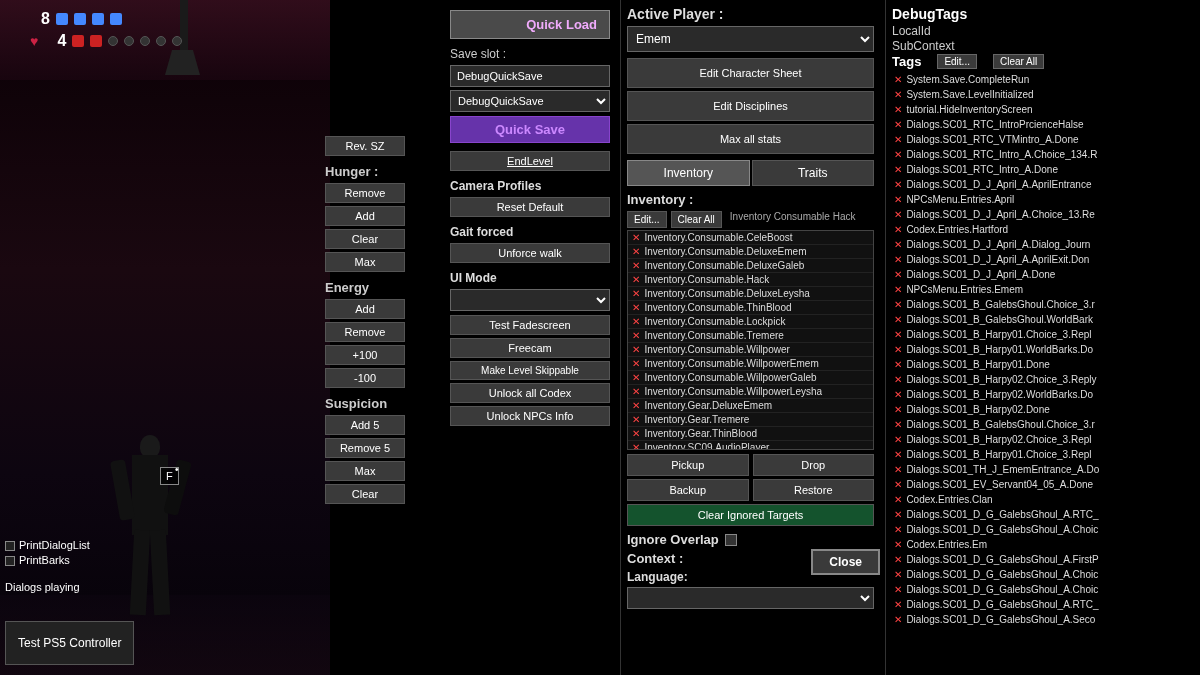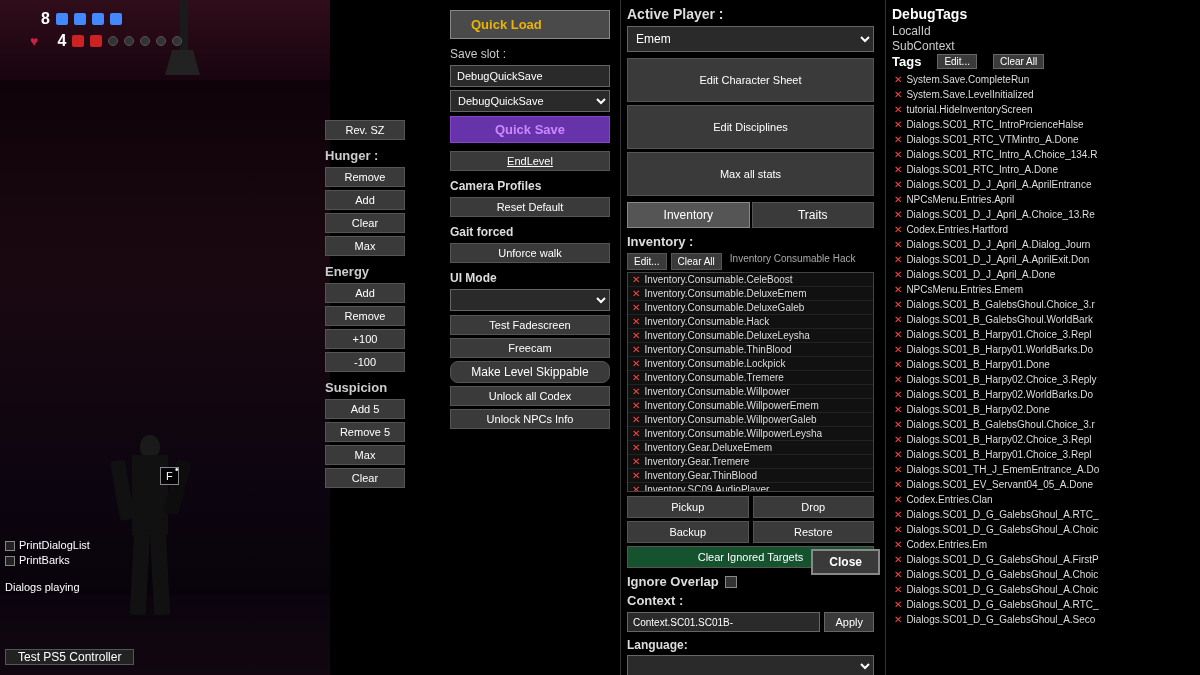--- a/index.html
+++ b/index.html
@@ -71,42 +71,42 @@
     .checkbox-sq { width: 10px; height: 10px; border: 1px solid #888; background: #222; display: inline-block; }
 
     
     .test-ps5 {
       position: absolute;
       bottom: 10px;
       left: 5px;
       background: #222;
       border: 1px solid #555;
       color: #fff;
-      padding: 0 12px;
+      padding: 14px 12px;
       font-size: 12px;
       cursor: pointer;
     }
 
     
     .f-key {
       position: absolute;
       bottom: 190px;
       left: 160px;
       background: rgba(0,0,0,0.7);
       border: 1px solid #888;
       color: #fff;
       font-size: 11px;
       padding: 2px 5px;
     }
 
     
     .left-controls {
       position: absolute;
       left: 325px;
-      top: 120px;
+      top: 136px;
       width: 120px;
     }
 
     .section-label {
       color: #ccc;
       font-size: 13px;
       font-weight: bold;
       margin-bottom: 4px;
       margin-top: 8px;
     }
@@ -128,28 +128,28 @@
     .mid-controls {
       position: absolute;
       left: 450px;
       top: 10px;
       width: 160px;
     }
 
     .quick-load-btn {
       background: #4a4a4a;
       border: 1px solid #888;
-      color: #eab308;
+      color: #f0abfc;
       font-size: 13px;
       font-weight: bold;
-      padding: 6px 20px;
+      padding: 6px 12px;
       cursor: pointer;
       display: block;
       width: 100%;
-      text-align: left;
+      text-align: right;
     }
 
     .save-slot-label {
       color: #ccc;
       font-size: 12px;
       margin: 8px 0 4px 0;
     }
 
     .save-input {
       width: 100%;
@@ -228,21 +228,21 @@
       border: 1px solid #666;
       color: #fff;
       padding: 4px;
       font-size: 12px;
       margin-bottom: 6px;
     }
 
     .btn-full {
       display: block;
       width: 100%;
-      padding: 15px;
+      padding: 8px;
       margin-bottom: 3px;
       background: #3a3a3a;
       border: 1px solid #555;
       color: #fff;
       font-size: 11px;
       text-align: center;
       cursor: pointer;
     }
 
     .tab-row {
@@ -581,21 +581,21 @@
   <div class="section-header">Gait forced</div>
   <button class="btn">Unforce walk</button>
 
   <div class="section-header">UI Mode</div>
   <select class="ui-mode-select">
     <option></option>
   </select>
 
   <button class="btn">Test Fadescreen</button>
   <button class="btn">Freecam</button>
-  <button class="btn" style="font-size:12px;border-radius:8px;">Make Level Skippable</button>
+  <button class="btn" style="font-size:10px;">Make Level Skippable</button>
   <button class="btn">Unlock all Codex</button>
   <button class="btn">Unlock NPCs Info</button>
 </div>
 
 <div class="right-panel">
   <div class="active-player-label">Active Player :</div>
   <select class="player-select">
     <option>Emem</option>
   </select>
 
@@ -693,24 +693,20 @@
   </div>
 
   <button class="clear-ignored-btn">Clear Ignored Targets</button>
 
   <div class="ignore-overlap-row">
     <span class="ignore-label">Ignore Overlap</span>
     <span class="checkbox-sm"></span>
   </div>
 
   <div class="context-label">Context :</div>
-  <div class="context-row">
-    <input class="context-input" type="text" value="Context.SC01.SC01B-" style="">
-    <button class="apply-btn">Apply</button>
-  </div>
 
   <div class="language-label">Language:</div>
   <select class="language-select">
     <option></option>
   </select>
 </div>
 
 <div class="debug-panel">
   <div class="debug-title">DebugTags</div>
   <div class="debug-sub">LocalId</div>

